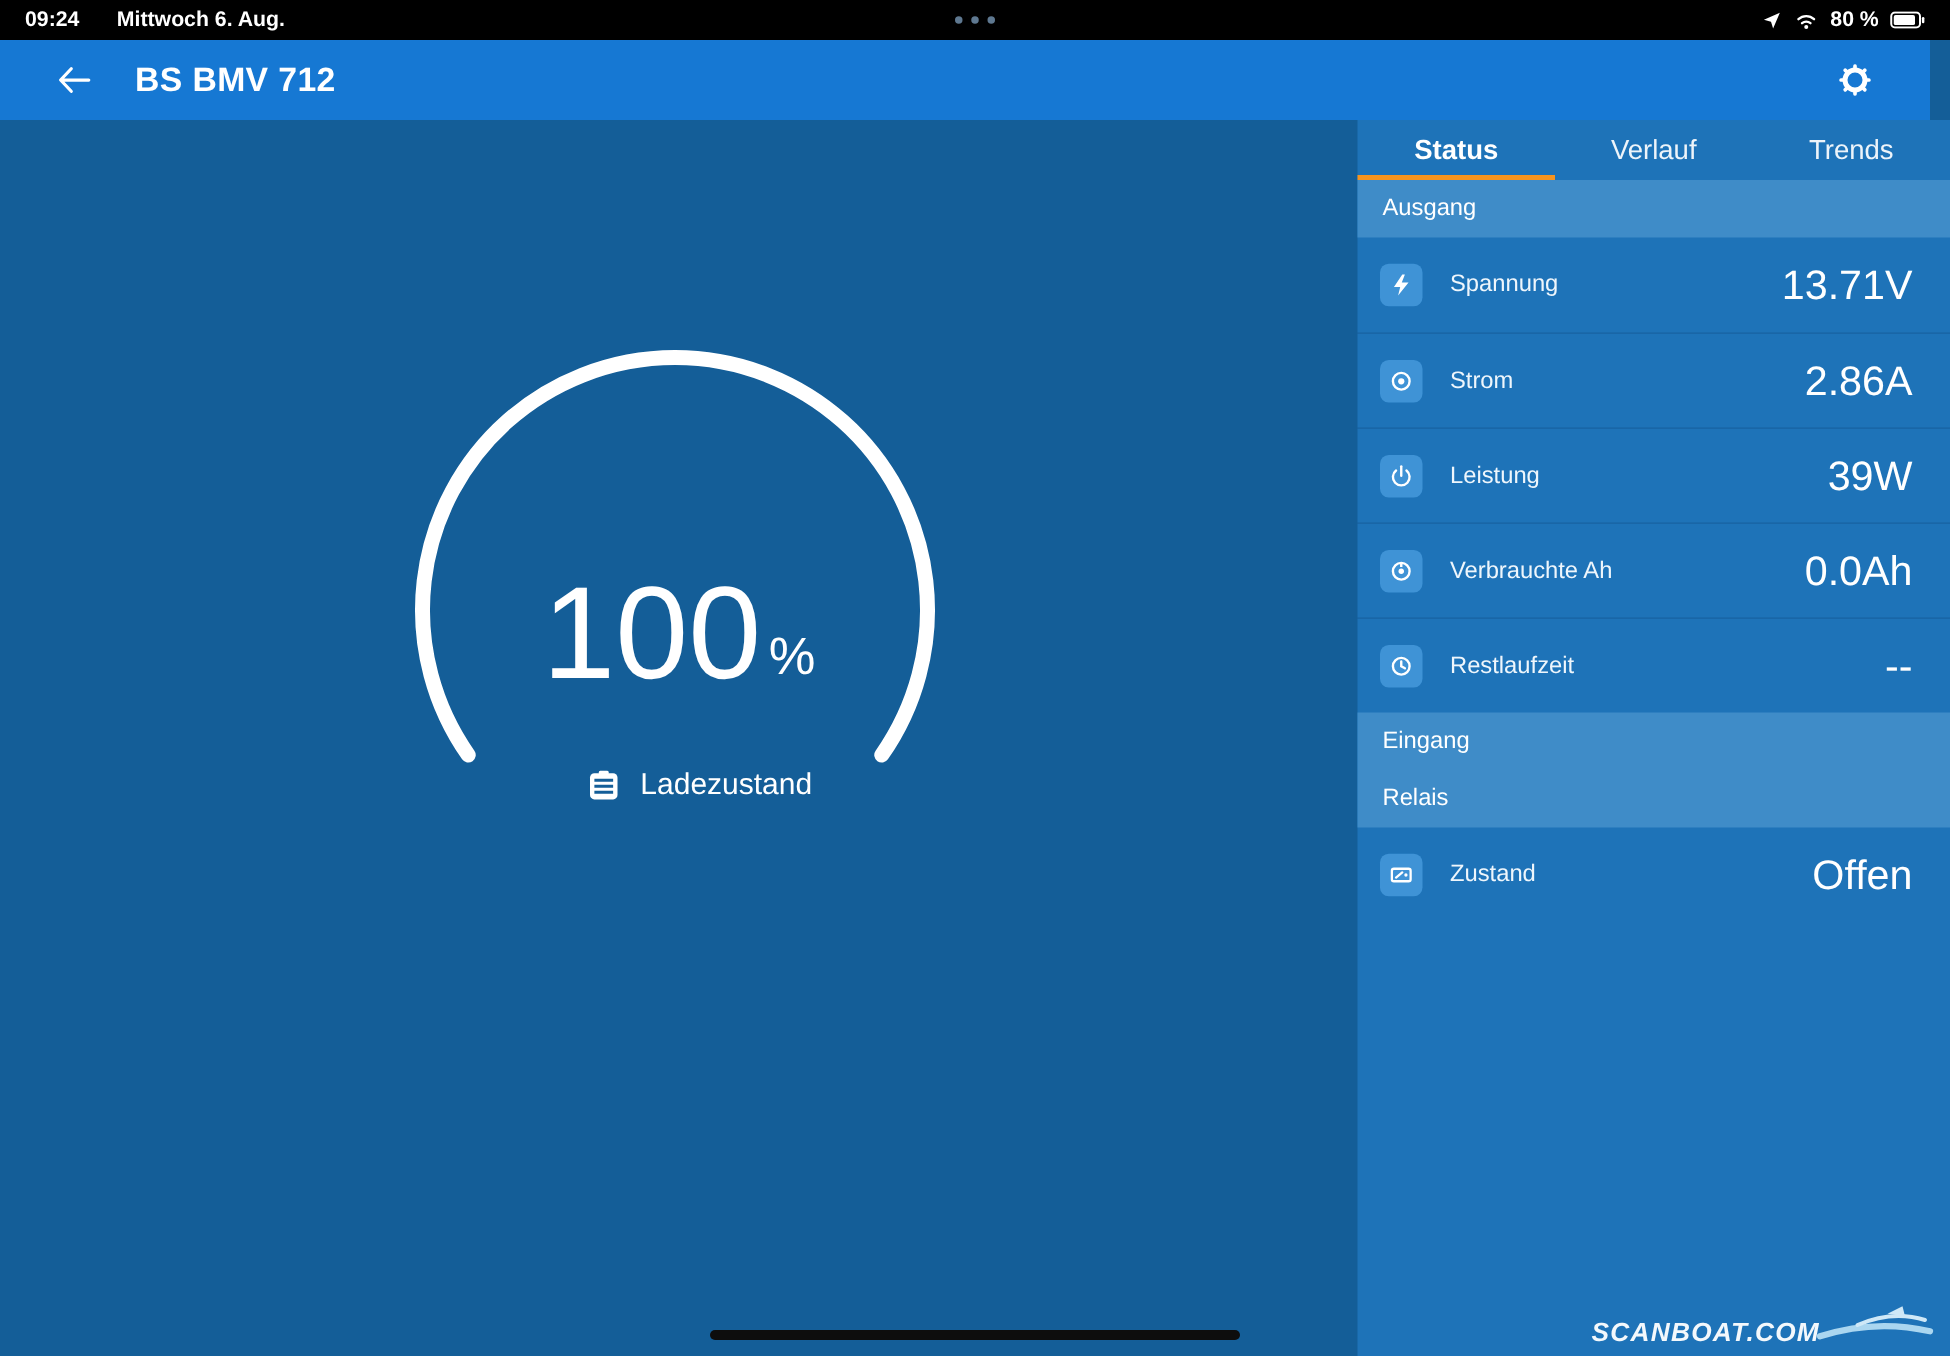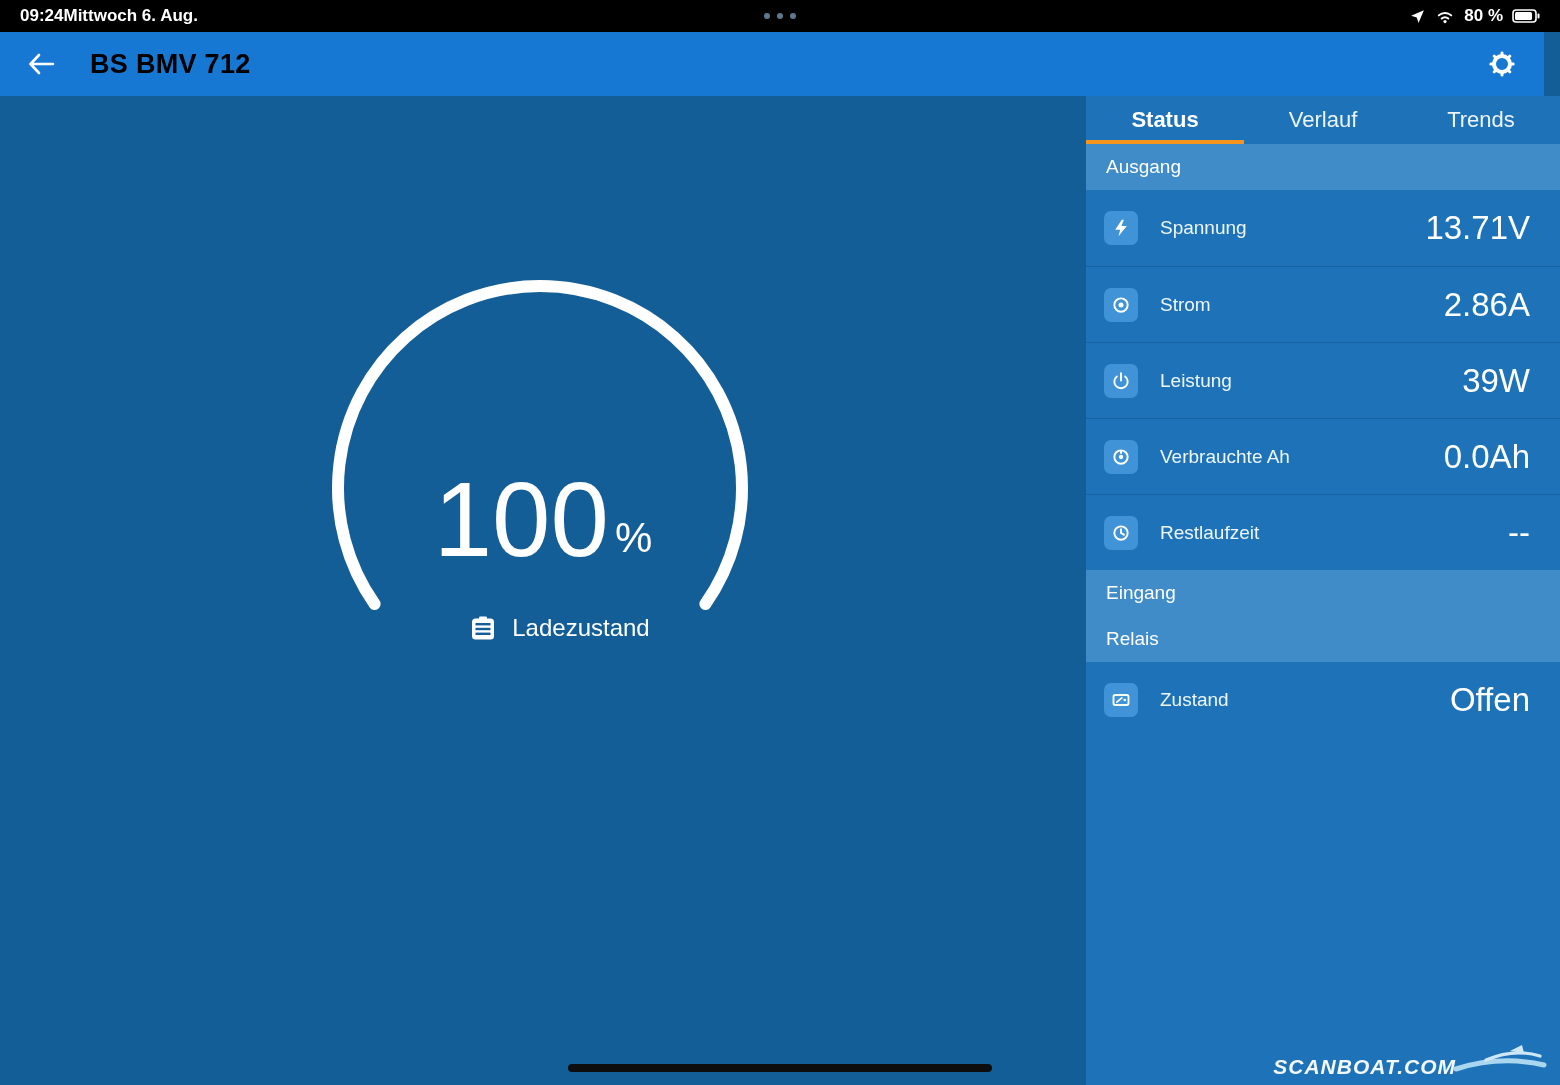--- a/index.html
+++ b/index.html
@@ -7,43 +7,43 @@
   .screen {
     position: relative; width: 1560px; height: 1085px; overflow: hidden;
     font-family: "Liberation Sans", sans-serif; background: #145e98;
   }
   
   .statusbar {
     position: absolute; top: 0; left: 0; right: 0; height: 32px;
     background: #000; color: #fff; display: flex; align-items: center;
     justify-content: space-between; padding: 0 20px; font-size: 17px; font-weight: 700;
   }
-  .sb-left { display: flex; gap: 0; align-items: flex-end; }
+  .sb-left { display: flex; gap: 30px; align-items: flex-end; }
   .sb-dots {
     position: absolute; left: 50%; top: 50%; transform: translate(-50%,-50%);
     display: flex; gap: 7px;
   }
   .sb-dots i { width: 6px; height: 6px; border-radius: 50%; background: #5e7890; }
   .sb-right { display: flex; align-items: center; gap: 9px; }
   
   .appbar {
     position: absolute; top: 32px; left: 0; right: 16px; height: 64px;
-    background: #1678d3; color: #000000; display: flex; align-items: center;
-    padding: 0 26px;
+    background: #1678d3; color: #ffffff; display: flex; align-items: center;
+    padding: 0 44px;
   }
   .back-btn { display: flex; align-items: center; cursor: pointer; }
   .app-title { font-size: 27px; font-weight: 700; margin-left: 34px; letter-spacing: .3px; }
   .gear-btn { margin-left: auto; display: flex; align-items: center; cursor: pointer; }
   
   .left-pane { position: absolute; top: 96px; left: 0; width: 1086px; bottom: 0; background: #145e98; }
   .right-panel { position: absolute; top: 96px; left: 1086px; right: 0; bottom: 0; background: #1e73b8; }
   
   .gauge-svg { position: absolute; left: 310px; top: 180px; }
   .gauge-text {
-    position: absolute; left: 0; width: 100%; top: 336px; height: 140px;
+    position: absolute; left: 0; width: 100%; top: 323px; height: 140px;
     display: flex; justify-content: center; align-items: flex-end; color: #fff;
   }
   .gauge-value { font-size: 105px; font-weight: 400; line-height: 1; }
   .gauge-unit { font-size: 42px; margin-bottom: 10px; margin-left: 6px; }
   .gauge-label {
     position: absolute; top: 518px; left: 17px; width: 100%;
     display: flex; justify-content: center; align-items: center; gap: 16px;
     color: #fff; font-size: 24px;
   }
   

